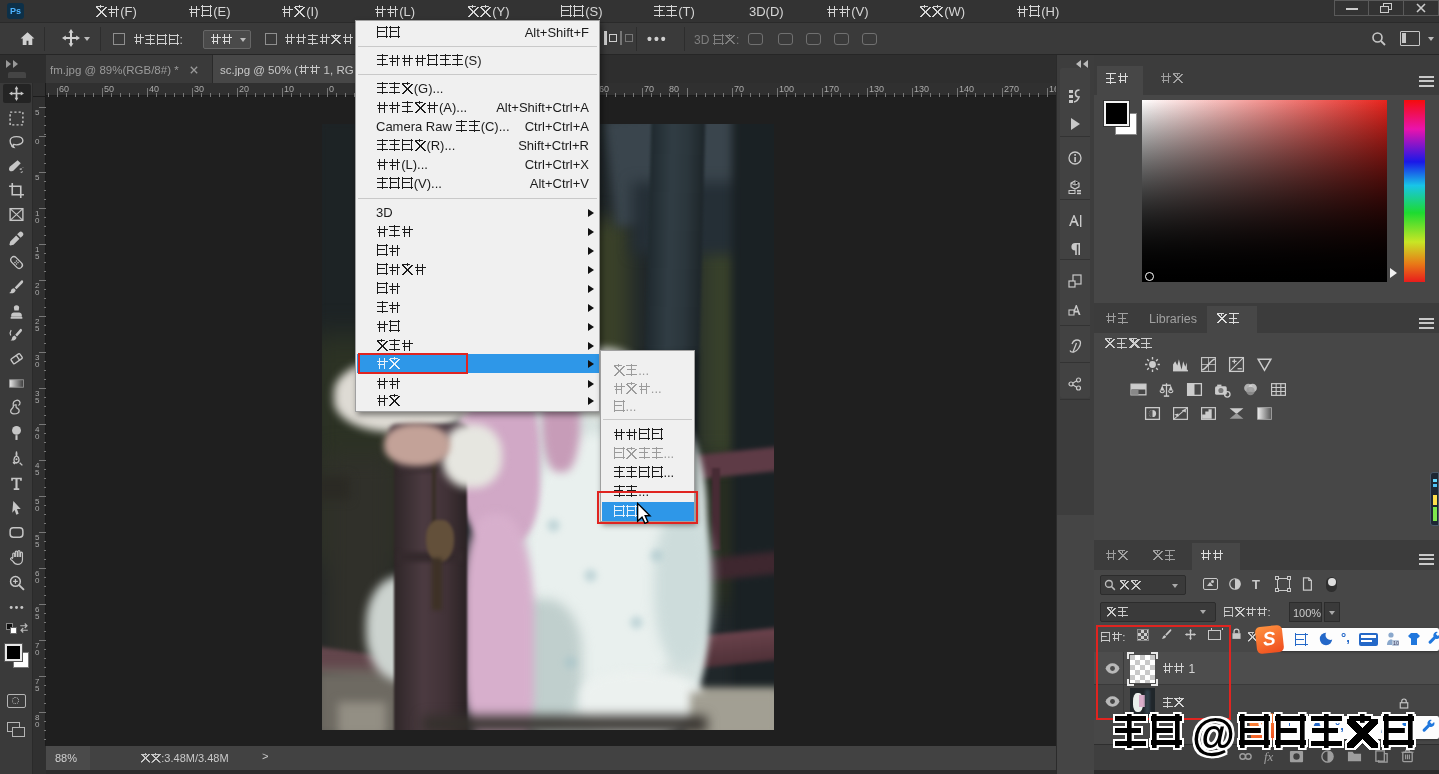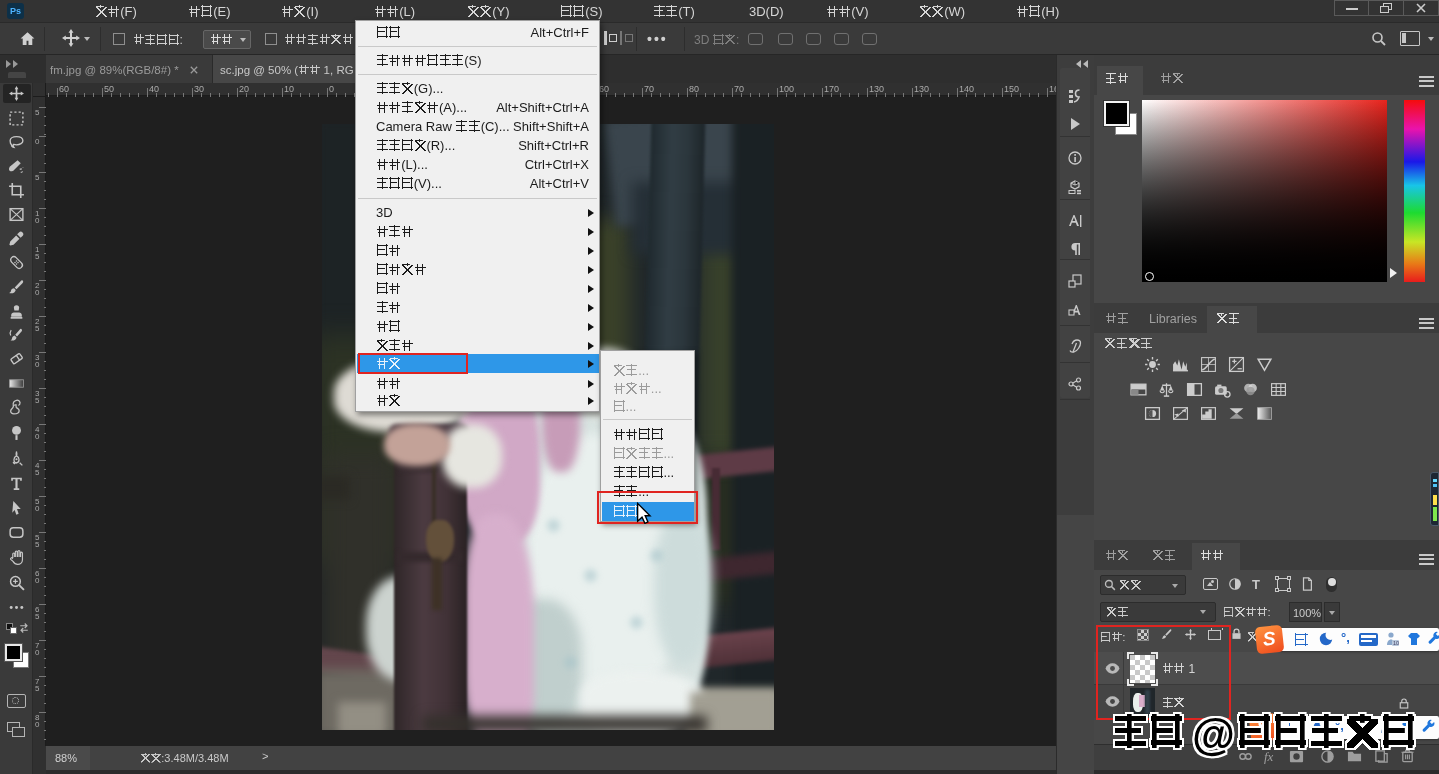--- a/index.html
+++ b/index.html
@@ -295,21 +295,21 @@
     <div class="tick" style="left:569px;height:4px"></div>
     <div class="tick" style="left:578px;height:4px"></div>
     <div class="tick" style="left:587px;height:4px"></div>
     <div class="tick" style="left:596px;height:9px"></div>
     <div class="rl" style="left:598px;top:1px">70</div>
     <div class="tick" style="left:605px;height:4px"></div>
     <div class="tick" style="left:614px;height:4px"></div>
     <div class="tick" style="left:623px;height:4px"></div>
     <div class="tick" style="left:632px;height:4px"></div>
     <div class="tick" style="left:641px;height:9px"></div>
-    <div class="rl" style="left:643px;top:1px">80</div>
+    <div class="rl" style="left:623px;top:1px">80</div>
     <div class="tick" style="left:650px;height:4px"></div>
     <div class="tick" style="left:659px;height:4px"></div>
     <div class="tick" style="left:668px;height:4px"></div>
     <div class="tick" style="left:677px;height:4px"></div>
     <div class="tick" style="left:686px;height:9px"></div>
     <div class="rl" style="left:688px;top:1px">70</div>
     <div class="tick" style="left:695px;height:4px"></div>
     <div class="tick" style="left:704px;height:4px"></div>
     <div class="tick" style="left:713px;height:4px"></div>
     <div class="tick" style="left:722px;height:4px"></div>
@@ -337,21 +337,21 @@
     <div class="tick" style="left:884px;height:4px"></div>
     <div class="tick" style="left:893px;height:4px"></div>
     <div class="tick" style="left:902px;height:4px"></div>
     <div class="tick" style="left:911px;height:9px"></div>
     <div class="rl" style="left:913px;top:1px">140</div>
     <div class="tick" style="left:920px;height:4px"></div>
     <div class="tick" style="left:929px;height:4px"></div>
     <div class="tick" style="left:938px;height:4px"></div>
     <div class="tick" style="left:947px;height:4px"></div>
     <div class="tick" style="left:956px;height:9px"></div>
-    <div class="rl" style="left:958px;top:1px">150</div>
+    <div class="rl" style="left:958px;top:1px">270</div>
     <div class="tick" style="left:965px;height:4px"></div>
     <div class="tick" style="left:974px;height:4px"></div>
     <div class="tick" style="left:983px;height:4px"></div>
     <div class="tick" style="left:992px;height:4px"></div>
     <div class="tick" style="left:1001px;height:9px"></div>
     <div class="rl" style="left:1003px;top:1px">160</div>
   </div>
 <div class="a" style="left:33px;top:83px;width:13px;height:14px;background:#303030;border-right:1px solid #1c1c1c;border-bottom:1px solid #1c1c1c"></div>
 <div class="a" style="left:33px;top:97px;width:14px;height:677px;overflow:hidden">
     <div class="a" style="left:0;top:0;width:13px;height:691px;background:#303030;border-right:1px solid #1c1c1c"></div>
@@ -916,27 +916,27 @@
 <svg class="a" style="left:1421px;top:719px" width="16" height="16" viewBox="0 0 16 16">
     <path d="M13.5 4.5a3.5 3.5 0 01-4.8 3.2L4 12.4a1.5 1.5 0 01-2.1-2.1L6.6 5.6A3.5 3.5 0 0110.8 1l-2 2L10.9 5l2.2-2a3.5 3.5 0 01.4 1.5z" fill="#2077dd"></path>
   </svg>
 <div class="a" style="left:1096px;top:625px;width:135px;height:95px;border:2.5px solid #e02420"></div>
 <div class="a" style="left:1112px;top:710px;font-size:36px;color:#000;white-space:nowrap;filter:drop-shadow(2px 0 0 #fff) drop-shadow(-2px 0 0 #fff) drop-shadow(0 2px 0 #fff) drop-shadow(0 -2px 0 #fff)"><span class="wm" style="color:#000"><i class="q"></i><i class="w"></i></span><span style="font-size:44px;font-weight:bold;vertical-align:-6px;margin:0 2px 0 8px">@</span><span class="wm" style="color:#000"><i class="w"></i><i class="w"></i><i class="q"></i><i class="y"></i><i class="w"></i></span></div>
 <div class="a menu" style="left:355px;top:20px;width:245px;height:392px;">
     <div class="sep" style="top:25px"></div>
     <div class="sep" style="top:53px"></div>
     <div class="sep" style="top:177px"></div>
     <div class="mi" style="top:2px"><i class="w"></i><i class="w"></i></div>
-    <div class="sc" style="top:2px">Alt+Ctrl+F</div>
+    <div class="sc" style="top:2px">Alt+Shift+F</div>
     <div class="mi" style="top:30px"><i class="q"></i><i class="x"></i><i class="x"></i><i class="x"></i><i class="w"></i><i class="q"></i><i class="q"></i>(S)</div>
     <div class="mi" style="top:58px"><i class="q"></i><i class="q"></i><i class="y"></i>(G)...</div>
     <div class="mi" style="top:77px"><i class="x"></i><i class="x"></i><i class="q"></i><i class="y"></i><i class="x"></i>(A)...</div>
     <div class="sc" style="top:77px">Alt+Shift+Ctrl+A</div>
     <div class="mi" style="top:96px">Camera Raw <i class="q"></i><i class="q"></i>(C)...</div>
-    <div class="sc" style="top:96px">Shift+Shift+A</div>
+    <div class="sc" style="top:96px">Ctrl+Ctrl+A</div>
     <div class="mi" style="top:115px"><i class="q"></i><i class="q"></i><i class="w"></i><i class="y"></i>(R)...</div>
     <div class="sc" style="top:115px">Shift+Ctrl+R</div>
     <div class="mi" style="top:134px"><i class="x"></i><i class="x"></i>(L)...</div>
     <div class="sc" style="top:134px">Ctrl+Ctrl+X</div>
     <div class="mi" style="top:153px"><i class="q"></i><i class="w"></i><i class="w"></i>(V)...</div>
     <div class="sc" style="top:153px">Alt+Ctrl+V</div>
     <div class="mi" style="top:182px">3D</div>
     <div class="arr" style="top:182px;margin-top:5.5px"></div>
     <div class="mi" style="top:201px"><i class="x"></i><i class="q"></i><i class="x"></i></div>
     <div class="arr" style="top:201px;margin-top:5.5px"></div>

